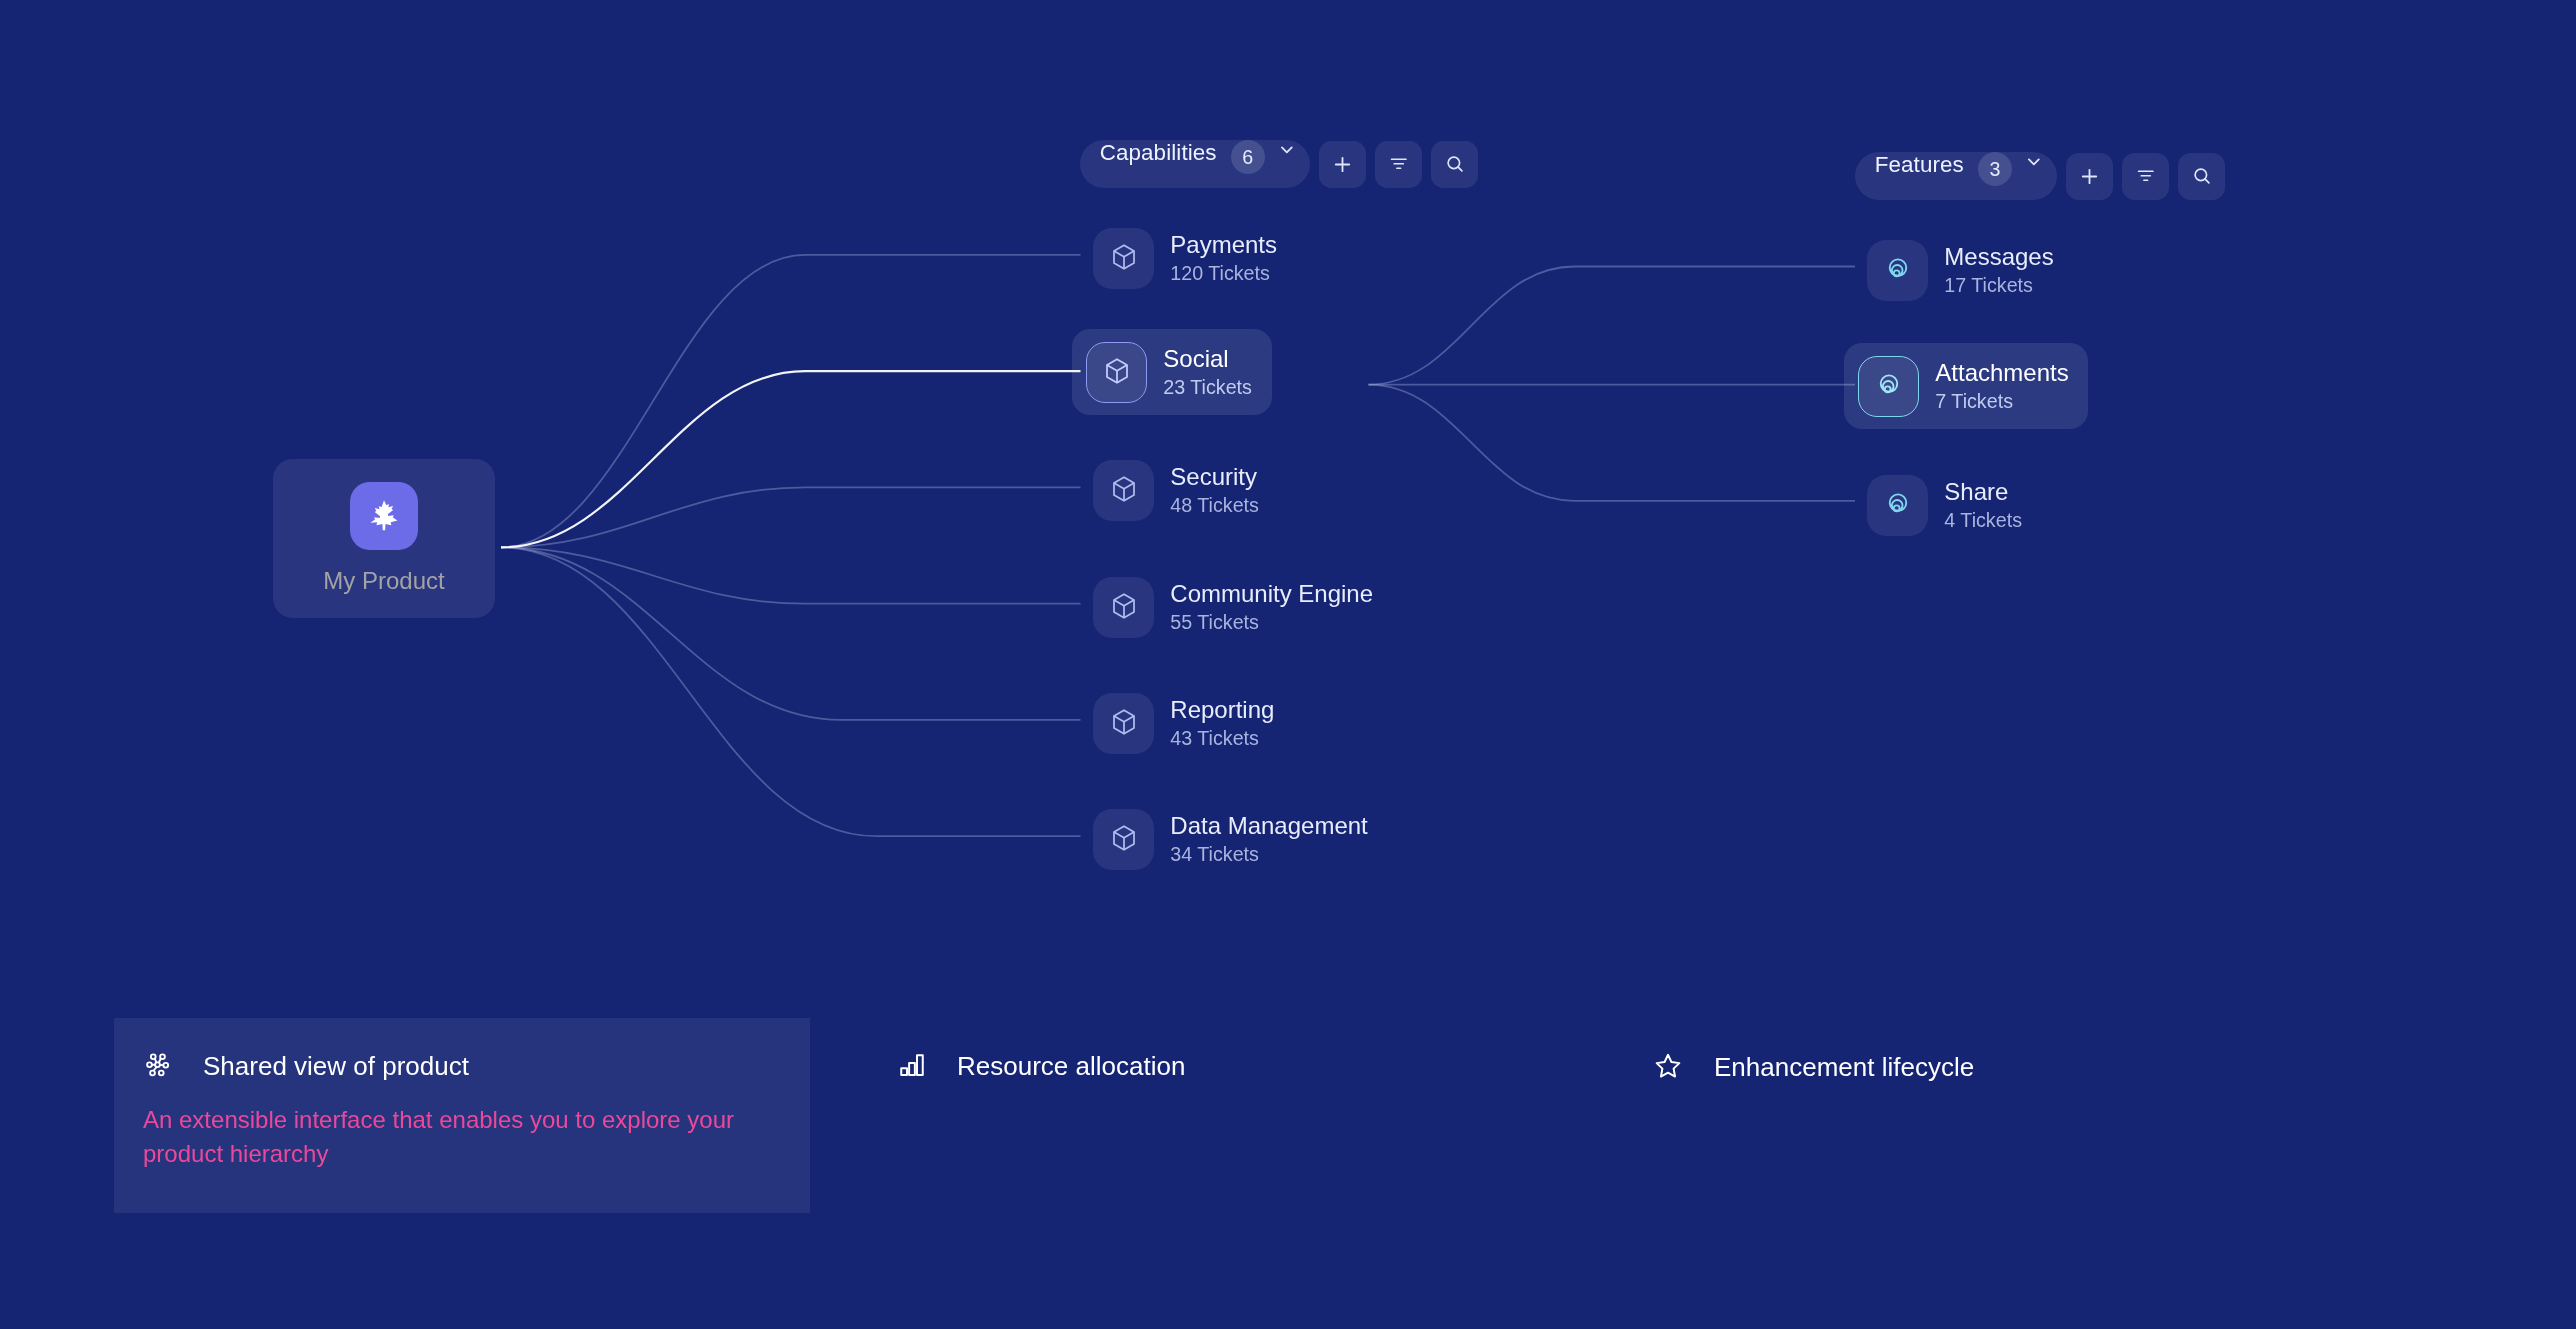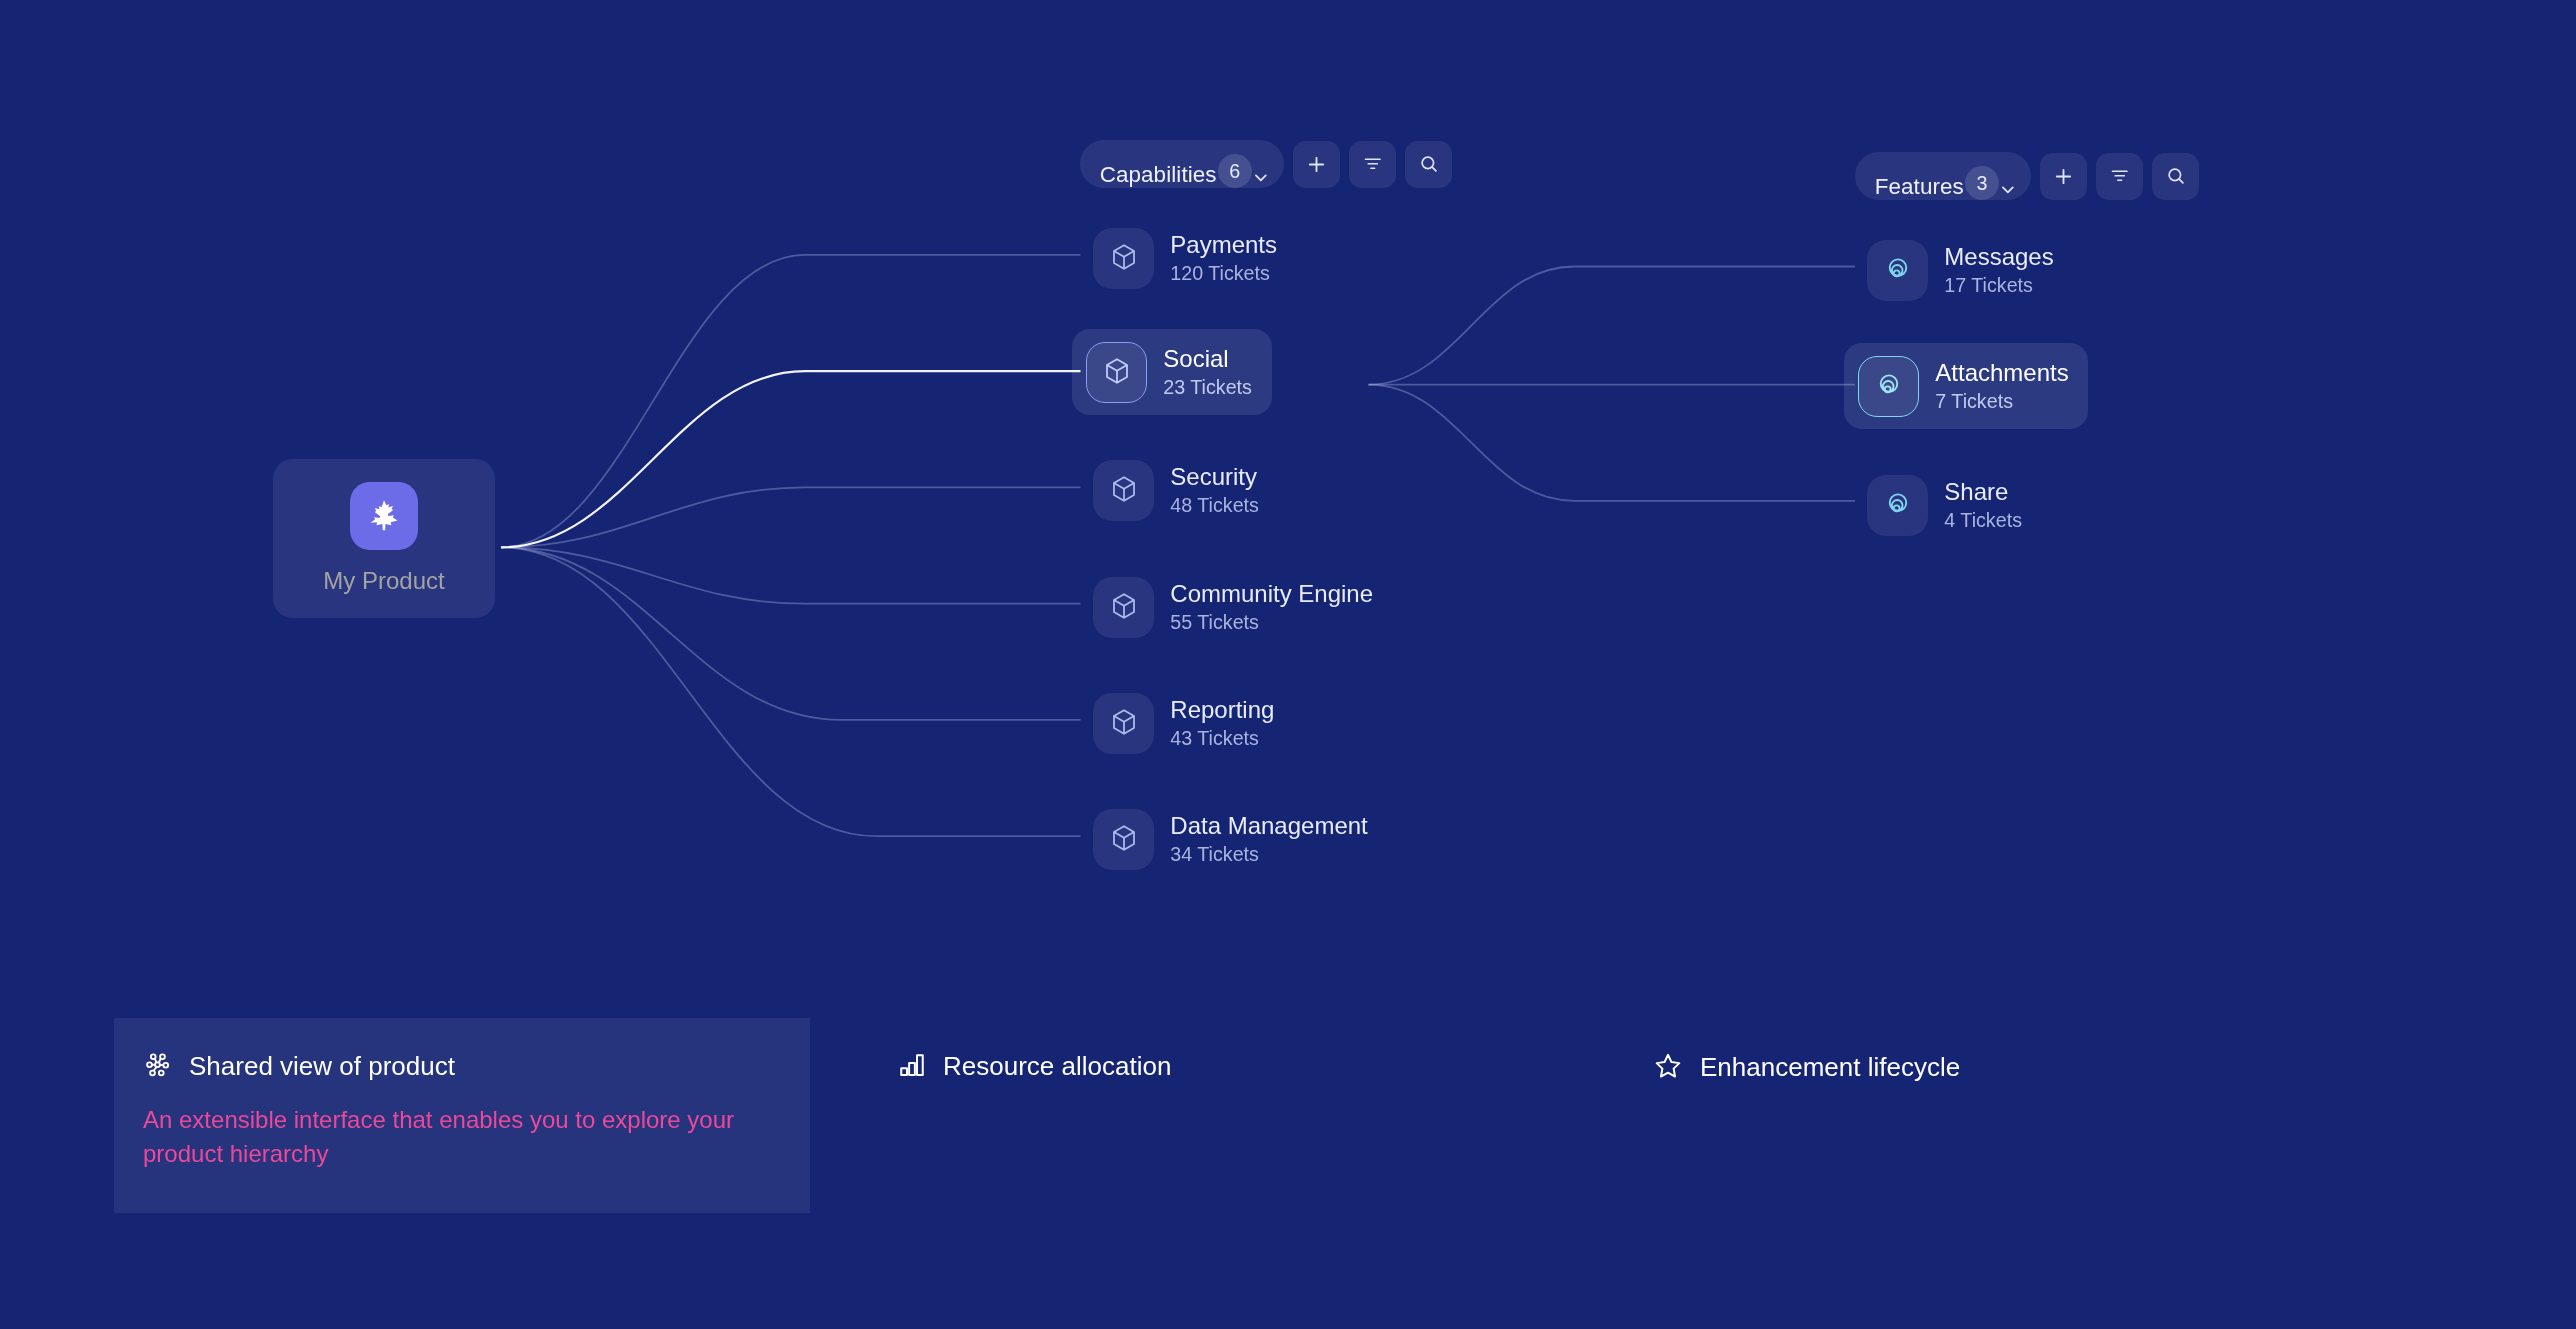--- a/index.html
+++ b/index.html
@@ -10,21 +10,21 @@
     overflow: hidden;
   }
   #stage { position: relative; width: 2576px; height: 1329px; }
 
   
   #edges { position: absolute; left: 0; top: 0; width: 2576px; height: 1329px; pointer-events: none; }
 
   
   .toolbar { position: absolute; display: flex; align-items: center; gap: 9px; }
   .tb-chip {
-    display: flex; align-items: flex-end; gap: 1px;
+    display: flex; align-items: flex-start; gap: 14px;
     height: 48px; padding: 0 13.4px 0 19.7px;
     border-radius: 24px;
     background: rgba(255,255,255,0.085);
   }
   .tb-chip-label { font-size: 22.4px; color: #eef2ff; letter-spacing: 0.1px; }
   .tb-count {
     min-width: 34px; height: 34px; padding: 0 9px;
     border-radius: 17px; background: rgba(255,255,255,0.13);
     display: flex; align-items: center; justify-content: center;
     font-size: 19.7px; color: #e7ecff;
@@ -74,21 +74,21 @@
   .node.selected.feat .node-icon { border: 1.8px solid #7fd7ef; }
   .node-text { display: flex; flex-direction: column; gap: 5.4px; }
   .node-title { font-size: 24px; color: #e9edfb; white-space: nowrap; line-height: 1.05; }
   .node-sub { font-size: 19.7px; color: #a9b4de; white-space: nowrap; line-height: 1.05; }
   .node.selected .node-title { color: #ffffff; }
   .node.selected .node-sub { color: #c0cbf0; }
 
   
   .fcard { position: absolute; top: 1018px; height: 195px; padding: 32px 29px 0 29px; }
   .fcard.active { background: rgba(255,255,255,0.075); }
-  .fcard-head { display: flex; align-items: center; gap: 16px; }
+  .fcard-head { display: flex; align-items: center; gap: 30px; }
   .fcard-title { font-size: 26px; color: #ffffff; white-space: nowrap; }
   .fcard-body {
     margin-top: 19.7px; font-size: 24px; line-height: 1.42;
     color: #ec4899; max-width: 617px;
   }
 </style>
 </head>
 <body>
 
 <div id="stage">

